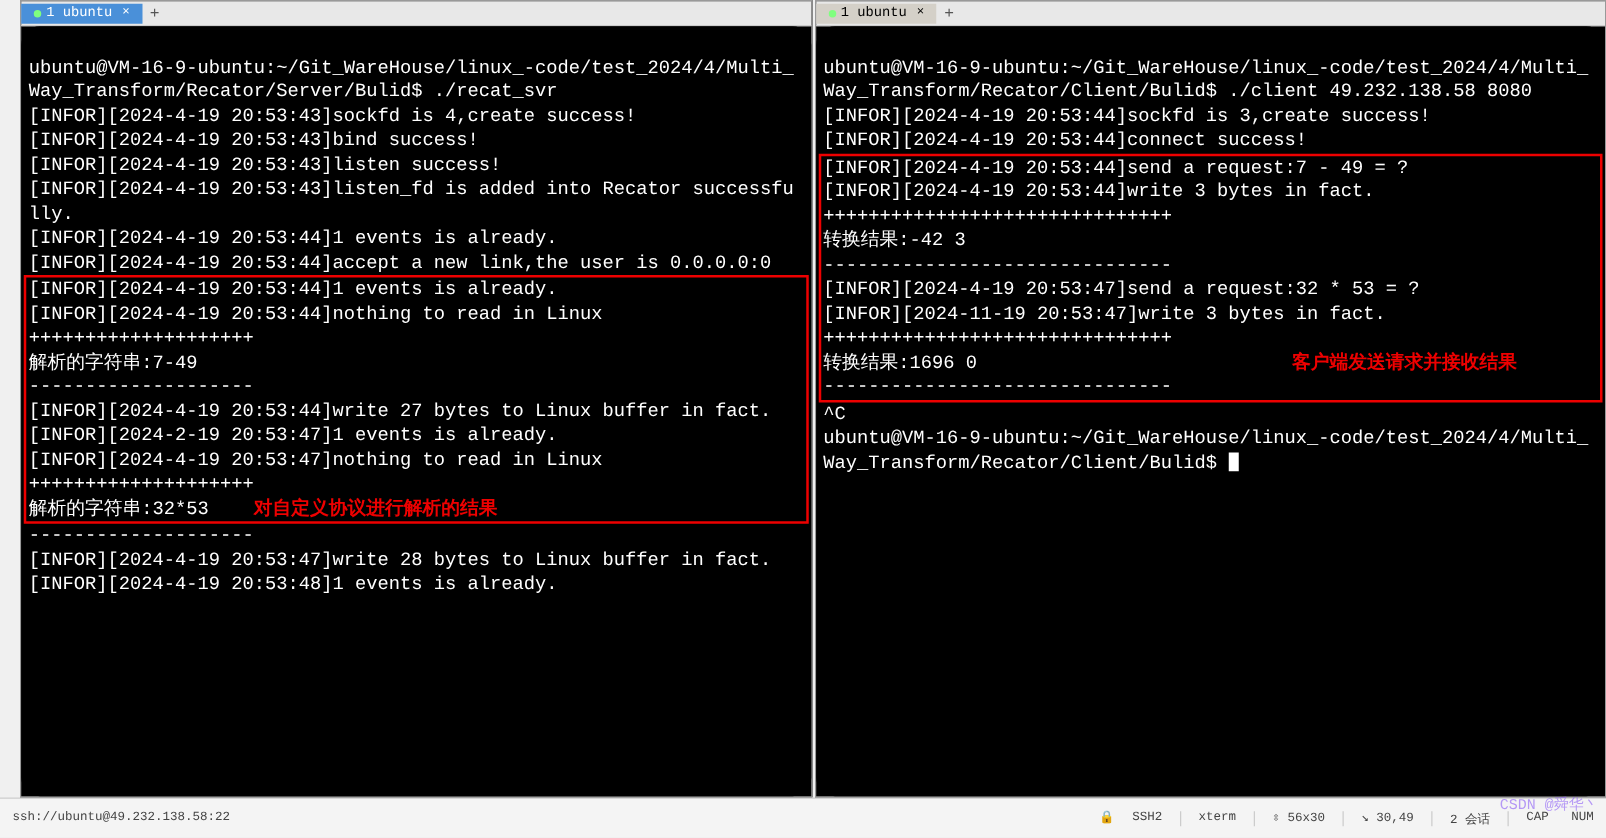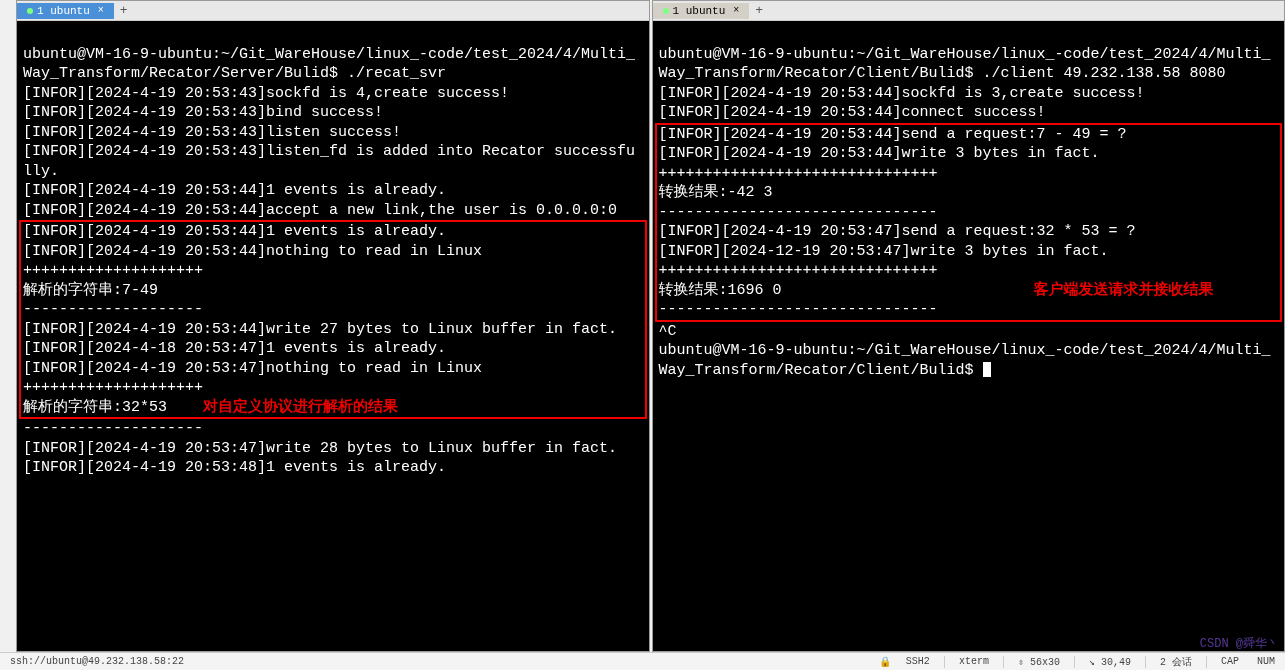--- a/index.html
+++ b/index.html
@@ -74,21 +74,21 @@
   font-weight: bold;
 }
 .cursor {
   display: inline-block;
   width: 8px;
   height: 15px;
   background: #fff;
   vertical-align: middle;
 }
 .statusbar {
-  height: 18px;
+  height: 32px;
   background: #f4f4f4;
   border-top: 1px solid #ccc;
   display: flex;
   align-items: center;
   font-size: 10px;
   color: #444;
   padding: 0 6px;
   gap: 10px;
 }
 .statusbar .spacer { flex: 1; }
@@ -124,21 +124,21 @@
 <span>[INFOR][2024-4-19 20:53:43]listen success!</span>
 <span>[INFOR][2024-4-19 20:53:43]listen_fd is added into Recator successfully.</span>
 <span>[INFOR][2024-4-19 20:53:44]1 events is already.</span>
 <span>[INFOR][2024-4-19 20:53:44]accept a new link,the user is 0.0.0.0:0</span>
 <div class="redbox"><span>[INFOR][2024-4-19 20:53:44]1 events is already.</span>
 <span>[INFOR][2024-4-19 20:53:44]nothing to read in Linux</span>
 <span>++++++++++++++++++++</span>
 <span>解析的字符串:7-49</span>
 <span>--------------------</span>
 <span>[INFOR][2024-4-19 20:53:44]write 27 bytes to Linux buffer in fact.</span>
-<span>[INFOR][2024-4-18 20:53:47]1 events is already.</span>
+<span>[INFOR][2024-2-19 20:53:47]1 events is already.</span>
 <span>[INFOR][2024-4-19 20:53:47]nothing to read in Linux</span>
 <span>++++++++++++++++++++</span>
 <span>解析的字符串:32*53</span>    <span class="annot">对自定义协议进行解析的结果</span></div><span>--------------------</span>
 <span>[INFOR][2024-4-19 20:53:47]write 28 bytes to Linux buffer in fact.</span>
 <span>[INFOR][2024-4-19 20:53:48]1 events is already.</span>
 </div>
   </div>
 
   <div class="pane">
     <div class="tabbar">
@@ -152,21 +152,21 @@
     <div class="terminal">
 <span class="prompt-path">ubuntu@VM-16-9-ubuntu:~/Git_WareHouse/linux_-code/test_2024/4/Multi_Way_Transform/Recator/Client/Bulid$ ./client 49.232.138.58 8080</span>
 <span>[INFOR][2024-4-19 20:53:44]sockfd is 3,create success!</span>
 <span>[INFOR][2024-4-19 20:53:44]connect success!</span>
 <div class="redbox"><span>[INFOR][2024-4-19 20:53:44]send a request:7 - 49 = ?</span>
 <span>[INFOR][2024-4-19 20:53:44]write 3 bytes in fact.</span>
 <span>+++++++++++++++++++++++++++++++</span>
 <span>转换结果:-42 3</span>
 <span>-------------------------------</span>
 <span>[INFOR][2024-4-19 20:53:47]send a request:32 * 53 = ?</span>
-<span>[INFOR][2024-12-19 20:53:47]write 3 bytes in fact.</span>
+<span>[INFOR][2024-11-19 20:53:47]write 3 bytes in fact.</span>
 <span>+++++++++++++++++++++++++++++++</span>
 <span>转换结果:1696 0</span>                            <span class="annot">客户端发送请求并接收结果</span>
 <span>-------------------------------</span></div><span>^C</span>
 <span class="prompt-path">ubuntu@VM-16-9-ubuntu:~/Git_WareHouse/linux_-code/test_2024/4/Multi_Way_Transform/Recator/Client/Bulid$ </span><span class="cursor"></span>
     </div>
   </div>
 </div>
 
 <div class="watermark">CSDN @舜华丶</div>
 

